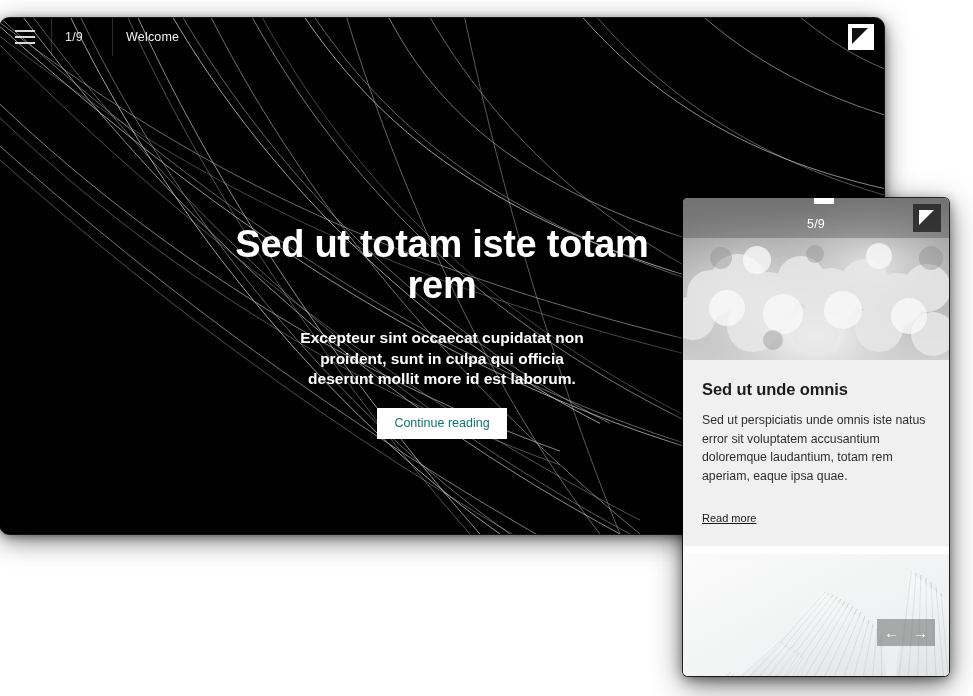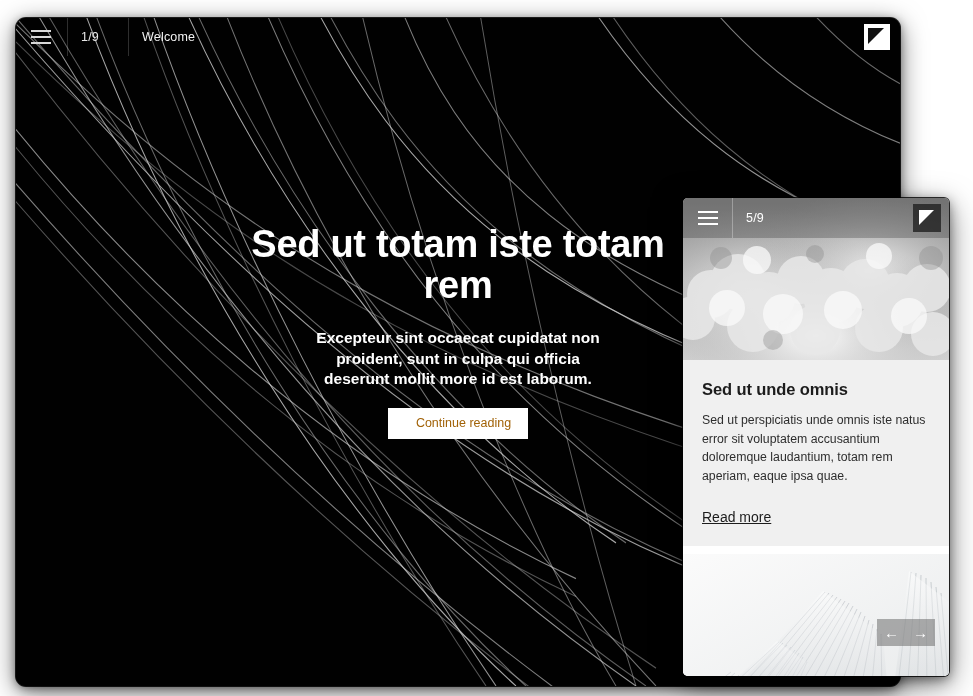--- a/index.html
+++ b/index.html
@@ -15,24 +15,24 @@
   #stage {
     position: relative;
     width: 973px;
     height: 696px;
     background: #ffffff;
   }
 
   
   #desktop {
     position: absolute;
-    left: 16px;
+    left: 0;
     top: 18px;
     width: 884px;
-    height: 668px;
+    height: 516px;
     background: #010101;
     border-radius: 10px;
     overflow: hidden;
     box-shadow: 0 0 0 1px rgba(0,0,0,0.85),
                 0 6px 26px rgba(0,0,0,0.55),
                 0 2px 10px rgba(0,0,0,0.45);
   }
 
   #desktop-bg {
     position: absolute;
@@ -143,23 +143,23 @@
     color: #ffffff;
     font-size: 15.5px;
     font-weight: bold;
     line-height: 1.32;
     max-width: 296px;
   }
   #hero .cta {
     display: inline-block;
     margin-top: 19px;
     background: #ffffff;
-    color: #a16207;
+    color: #0f766e;
     font-size: 12.5px;
-    padding: 8px 17px 9px 28px;
+    padding: 8px 17px 9px 17px;
     border: none;
     cursor: pointer;
     font-family: "Liberation Sans", sans-serif;
   }
 
   
   #mobile {
     position: absolute;
     left: 683px;
     top: 198px;
@@ -191,20 +191,21 @@
 
   #mobile-header {
     position: absolute;
     left: 0; top: 0;
     width: 266px;
     height: 40px;
     display: flex;
     align-items: center;
     z-index: 6;
     background: rgba(40,40,40,0.28);
+    flex-direction: column;
   }
   #mobile-header .hamburger span { background: #ffffff; }
   #mobile-header .hdr-divider { height: 40px; margin-left: 14px; background: rgba(255,255,255,0.3); }
   #mobile-header .hdr-pagenum { line-height: 40px; color: #ffffff; font-size: 12.5px; }
 
   .logo-box-dark {
     position: absolute;
     right: 8px;
     top: 6px;
     width: 28px;
@@ -240,21 +241,21 @@
     color: #1c1c1c;
     letter-spacing: -0.1px;
   }
   #mobile-card p {
     margin: 0 0 22px 0;
     font-size: 12.3px;
     line-height: 1.52;
     color: #2e2e2e;
   }
   #mobile-card a.readmore {
-    font-size: 14px;
+    font-size: 11px;
     color: #1c1c1c;
     text-decoration: underline;
     cursor: pointer;
   }
 
   #mobile-divider {
     height: 8px;
     background: #ffffff;
   }
 

